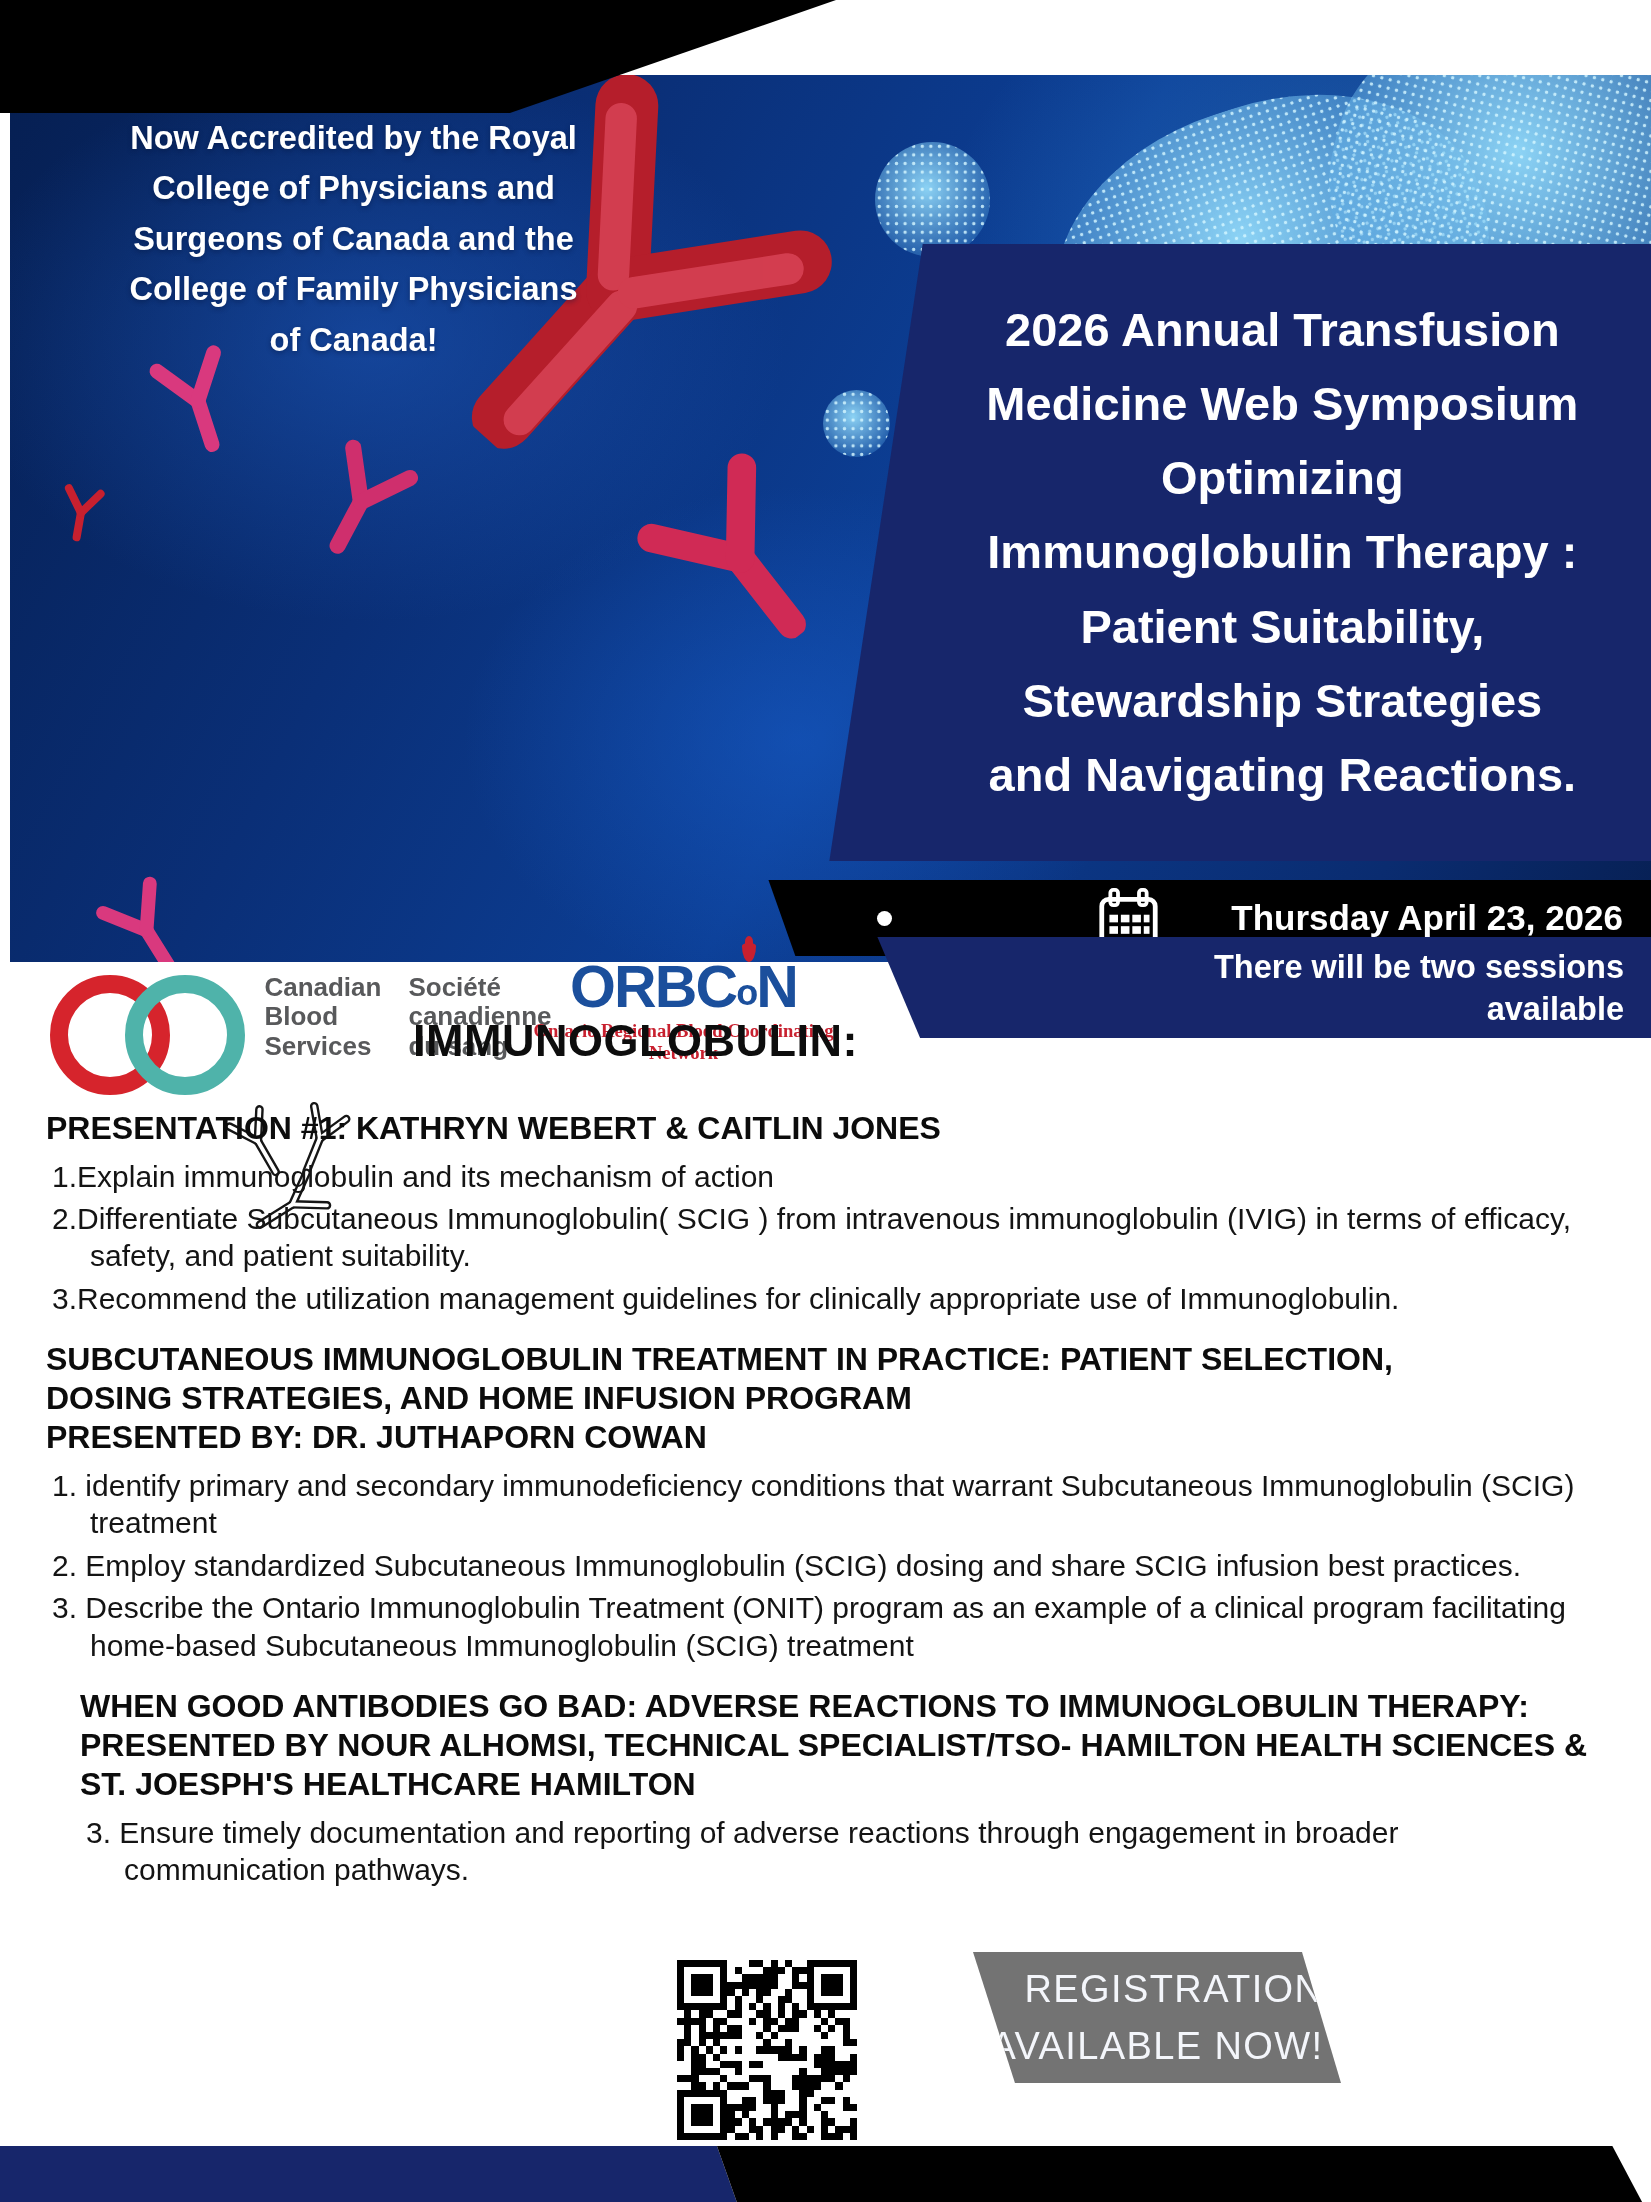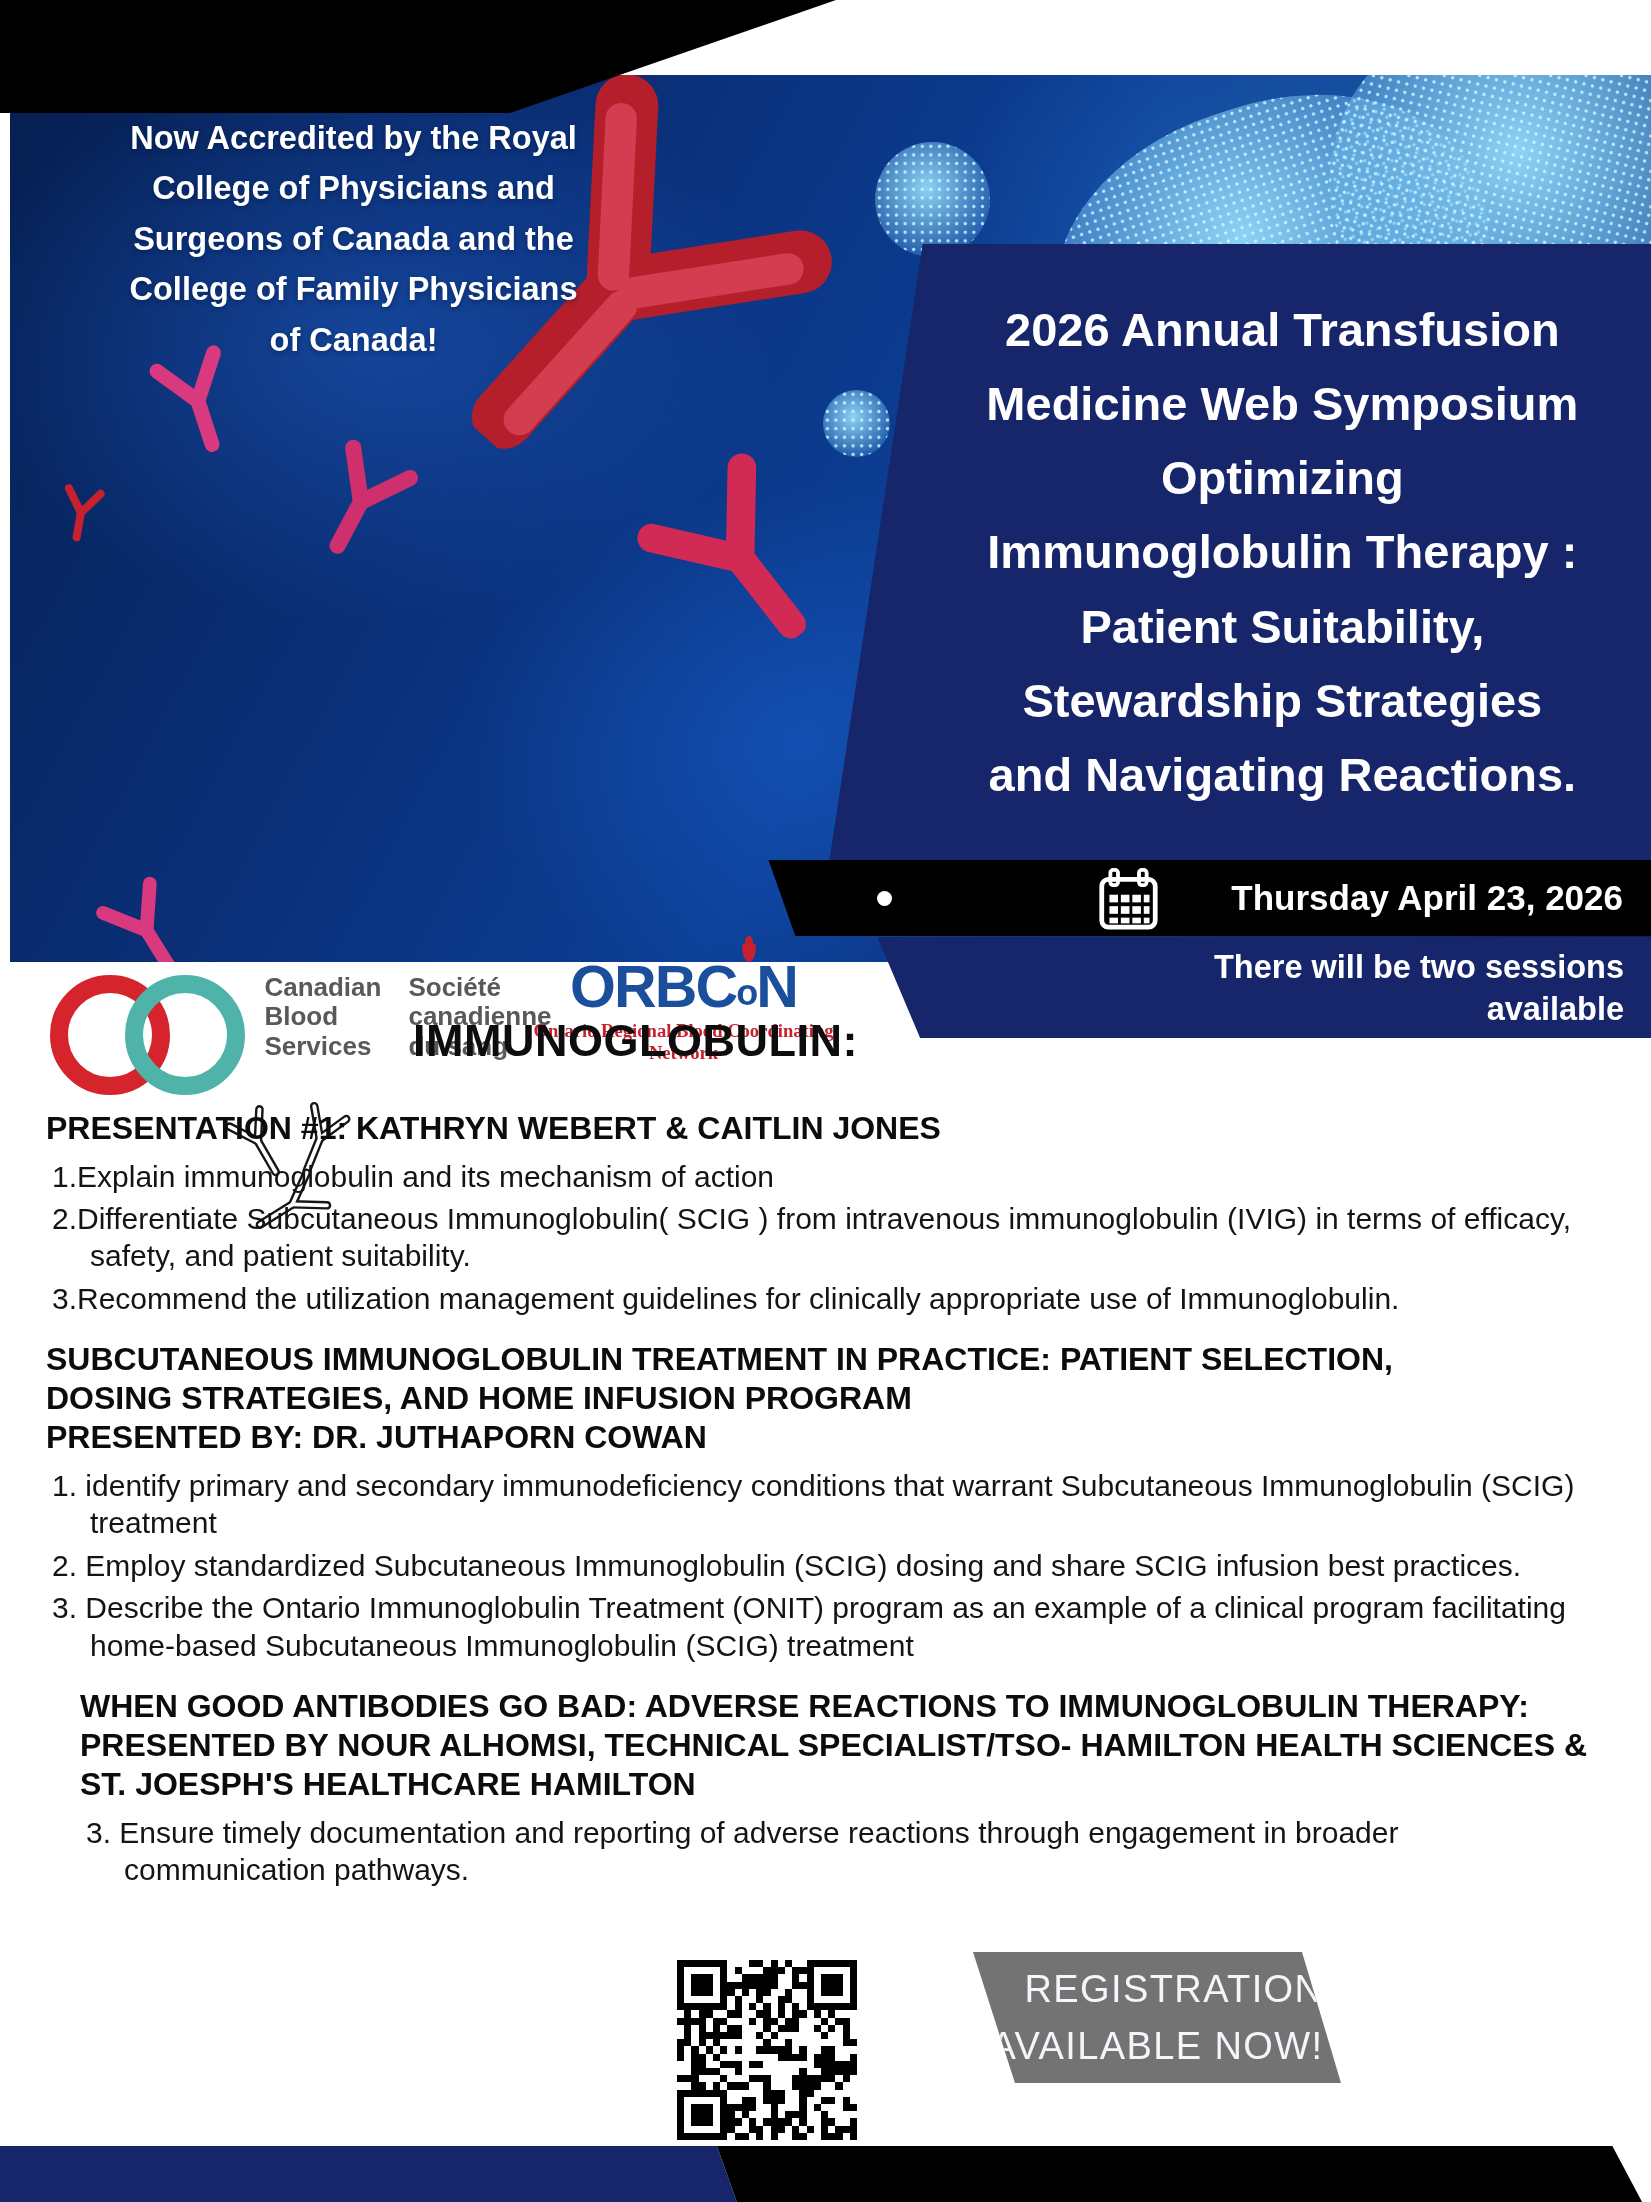--- a/index.html
+++ b/index.html
@@ -27,21 +27,21 @@
   .accred{position:absolute;left:40px;top:113px;width:627px;text-align:center;color:#ffffff;
           font-size:32.5px;font-weight:bold;line-height:1.55;white-space:pre-line;
           text-shadow:0 1.9px 5.7px rgba(0,20,60,.45);}
 
   .title-panel{position:absolute;left:746px;top:244px;width:906px;height:617px;background:#17266b;
                clip-path:polygon(19.5% 0,100% 0,100% 100%,9.2% 100%);}
   .title-panel .title-text{position:absolute;left:182px;right:15.3px;top:0;bottom:0;
                display:flex;align-items:center;justify-content:center;text-align:center;
                color:#ffffff;font-size:47px;font-weight:bold;line-height:1.58;white-space:pre-line;}
 
-  .date-bar{position:absolute;left:755px;top:860px;width:897px;height:76px;background:#000;
+  .date-bar{position:absolute;left:755px;top:880px;width:897px;height:76px;background:#000;
             clip-path:polygon(1.5% 0,100% 0,100% 100%,4.5% 100%);}
   .date-bar .dot{position:absolute;left:122px;top:31px;width:15.3px;height:15.3px;border-radius:50%;background:#fff;}
   .date-bar .cal{position:absolute;left:342px;top:7.6px;}
   .date-bar .date-text{position:absolute;right:29px;top:50%;transform:translateY(-50%);
             color:#fff;font-size:35px;font-weight:bold;}
 
   .sessions-bar{position:absolute;left:860px;top:937px;width:791px;height:101px;background:#17266b;
             clip-path:polygon(2.2% 0,100% 0,100% 100%,7.6% 100%);}
   .sessions-bar .sessions-text{position:absolute;right:27px;top:50%;transform:translateY(-50%);
             text-align:right;color:#fff;font-size:32.5px;font-weight:bold;line-height:1.3;white-space:pre-line;}

